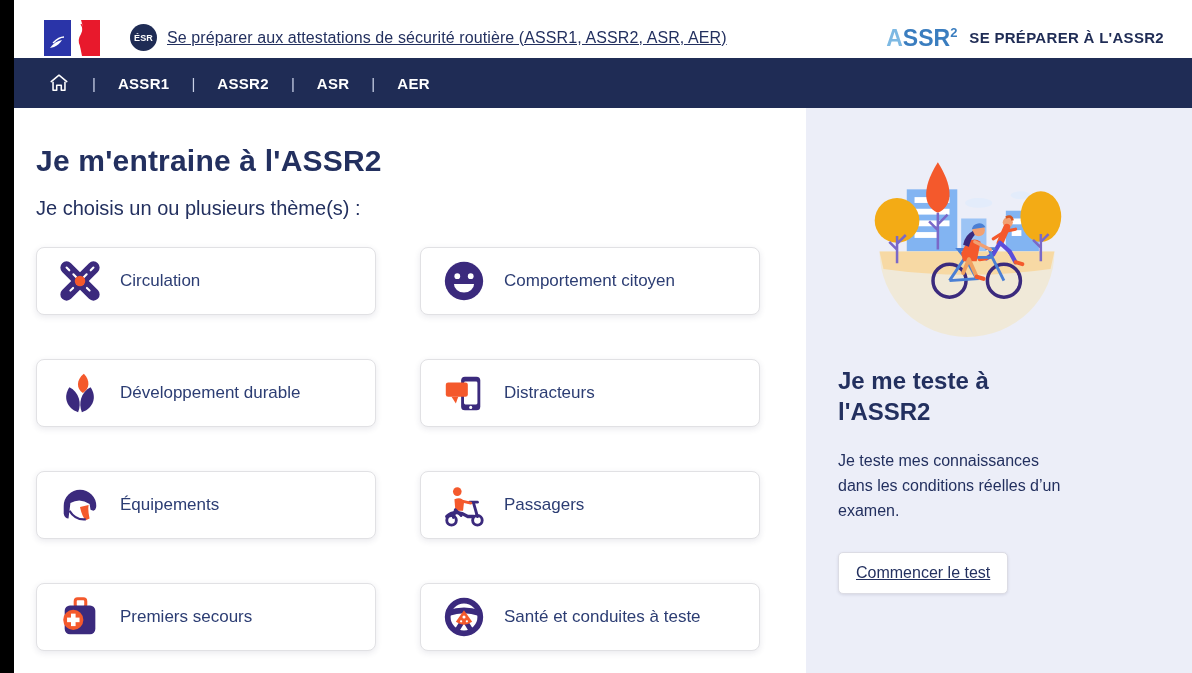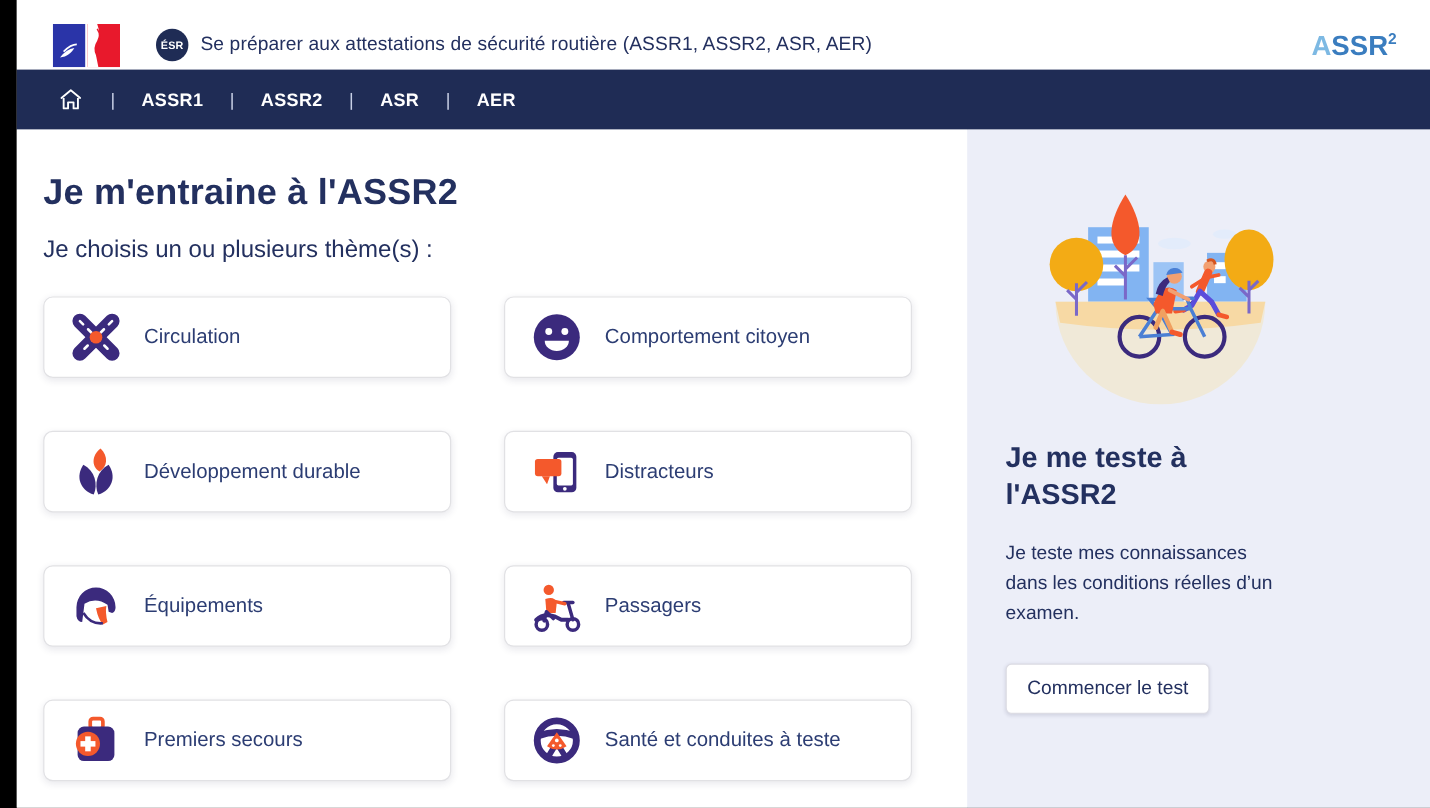--- a/index.html
+++ b/index.html
@@ -9,21 +9,21 @@
     position:absolute; left:0; top:0; width:14px; height:673px;
     background:linear-gradient(180deg,#2a3331 0%,#151c1a 18%,#0c0f0e 38%,#1d2523 55%,#10514 0,#101513 70%,#090b0a 100%);
   }
   .page{ position:absolute; left:14px; top:0; width:1178px; height:673px; background:#fff; display:flex; flex-direction:column; }
 
   
   .topbar{ height:58px; background:#fff; display:flex; align-items:center; padding:17px 28px 0 30px; flex:0 0 auto; }
   .flag-logo{ width:56px; height:36px; flex:0 0 auto; }
   .esr-badge{ width:27px; height:27px; border-radius:50%; background:#1f2c55; color:#fff; font-size:9px; font-weight:bold;
     display:flex; align-items:center; justify-content:center; margin-left:30px; letter-spacing:.2px; flex:0 0 auto; }
-  .site-title{ margin-left:10px; color:#23305f; font-size:16px; letter-spacing:.1px; white-space:nowrap; }
+  .site-title{ margin-left:10px; color:#23305f; font-size:16px; letter-spacing:.1px; white-space:nowrap;text-decoration:underline; }
   .topbar-right{ margin-left:auto; display:flex; align-items:center; gap:12px; }
   .assr-logo{ font-weight:bold; font-size:23px; line-height:1; white-space:nowrap; }
   .assr-logo .a{ color:#7db9e3; }
   .assr-logo .ssr{ color:#3a7dbf; }
   .assr-logo sup{ color:#3a7dbf; font-size:13px; }
   .topbar-right .right-title{ color:#1f2c55; font-size:15px; font-weight:bold; letter-spacing:.3px; white-space:nowrap; }
 
   
   .navbar{ height:50px; background:#1f2c55; display:flex; align-items:center; padding:0 0 0 34px; gap:22px; flex:0 0 auto; }
   .home-icon{ width:22px; height:22px; display:block; cursor:pointer; }
@@ -47,20 +47,21 @@
 
   
   .sidebar{ width:386px; flex:0 0 auto; background:#eceef8; padding:23px 30px 0 32px; }
   .illustration{ width:214px; height:204px; margin:2px 0 24px 22px; }
   .sidebar h2{ color:#23305f; font-size:24px; font-weight:bold; line-height:1.3; width:220px; }
   .sidebar .promo-text{ margin-top:22px; color:#23305f; font-size:16px; line-height:1.55; width:236px; }
   .start-btn{
     margin-top:28px; display:inline-block; background:#fff; border:1px solid #dcdce4; border-radius:5px;
     box-shadow:0 1px 3px rgba(40,40,80,.12); padding:11px 17px; color:#23305f; font-size:16px; cursor:pointer;
     font-family:"Liberation Sans", sans-serif;
+    text-decoration:underline;
   }
 </style>
 </head>
 <body>
 
 <div class="desktop-strip"></div>
 
 <div class="page">
 
   <div class="topbar">
@@ -69,20 +70,21 @@
       <rect x="29" y="0" width="27" height="36" fill="#e8192c"></rect>
       <path d="M6 28 q5 -7 12 -8 q-3 5 -8 7 z" fill="#fff"></path>
       <path d="M9 23 q6 -6 11 -6" stroke="#fff" stroke-width="1.4" fill="none"></path>
       <path d="M29 0 h8 q3 8 0 14 q-4 6 -1 12 l2 10 h-9 z" fill="#fff"></path>
       <path d="M37 4 q4 6 1 13 q-3 6 0 12" stroke="#e8192c" stroke-width="1.2" fill="none"></path>
     </svg>
     <div class="esr-badge">ÉSR</div>
     <div class="site-title">Se préparer aux attestations de sécurité routière (ASSR1, ASSR2, ASR, AER)</div>
     <div class="topbar-right">
       <div class="assr-logo"><span class="a">A</span><span class="ssr">SSR</span><sup>2</sup></div>
+      <div class="right-title">SE PRÉPARER À L'ASSR2</div>
     </div>
   </div>
 
   <div class="navbar">
     <svg class="home-icon" viewBox="0 0 24 24">
       <path d="M3.5 10.5 L12 3.5 L20.5 10.5" fill="none" stroke="#fff" stroke-width="1.7" stroke-linecap="round" stroke-linejoin="round"></path>
       <path d="M5.5 10.5 V20 H9.5 V14.5 H14.5 V20 H18.5 V10.5" fill="none" stroke="#fff" stroke-width="1.7" stroke-linejoin="round"></path>
     </svg>
     <span class="nav-sep">|</span>
     <a class="nav-link">ASSR1</a>

